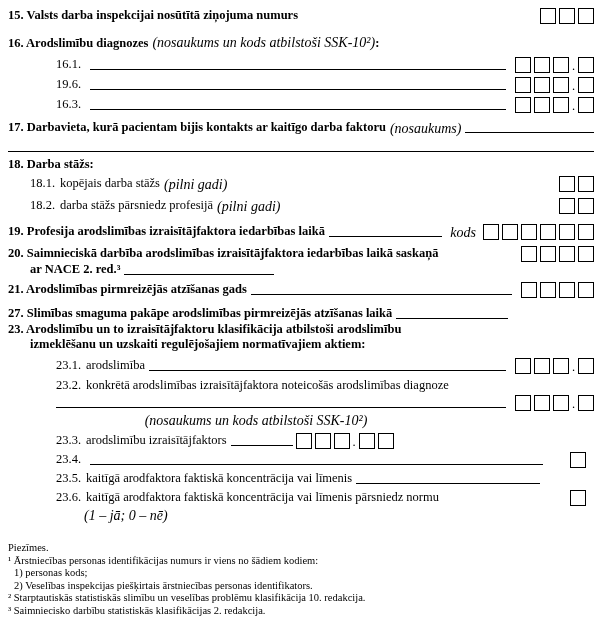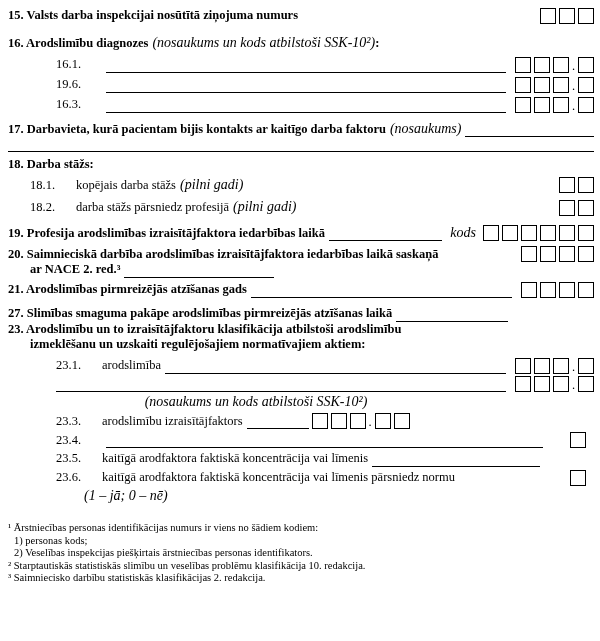--- a/index.html
+++ b/index.html
@@ -1,25 +1,25 @@
 <!DOCTYPE html>
 <html><head>
 <meta charset="utf-8">
 <style>
   html,body{margin:0;padding:0;background:#ffffff}
   .page{position:relative;width:600px;height:641px;overflow:hidden;
         padding:6px 6px 0 8px;box-sizing:border-box;
         font-family:"Liberation Serif","DejaVu Serif",serif;
         font-size:12.5px;line-height:1.25;color:#000}
-  .row{display:flex;align-items:flex-end}
+  .row{display:flex;align-items:flex-start}
   .line{display:block}
   .b{font-weight:bold}
   .i{font-style:italic}
   .small{font-size:14px}
-  .num{margin-right:21px;white-space:nowrap}
+  .num{margin-right:5px;white-space:nowrap}
   .mlsm{margin-left:4px}
   .gap{flex:1 1 auto}
   .ul{flex:1 1 auto;border-bottom:1px solid #000;height:12px;margin-left:4px}
   .ul.noml{margin-left:0}
   .ul.fx60{flex:0 0 62px}
   .ul.fx110{flex:0 0 112px}
   .ul.fx150{flex:0 0 150px}
   .mr6{margin-right:6px}
   .mr8{margin-right:8px}
   .mr54{margin-right:54px}
@@ -183,20 +183,23 @@
     <span class="ul mr6"></span>
     <span class="boxes">
         <span class="box"></span>
         <span class="box"></span>
         <span class="box"></span>
         <span class="boxsep">.</span>
         <span class="box"></span>
       </span>
   </div>
 
+  <div class="line ind48 mt4">
+    <span class="num">23.2.</span><span>konkrētā arodslimības izraisītājfaktora noteicošās arodslimības diagnoze</span>
+  </div>
   <div class="row ind48 mt2">
     <span class="ul noml mr6"></span>
     <span class="boxes">
         <span class="box"></span>
         <span class="box"></span>
         <span class="box"></span>
         <span class="boxsep">.</span>
         <span class="box"></span>
       </span>
   </div>
@@ -235,20 +238,21 @@
     <span class="num">23.6.</span>
     <span>kaitīgā arodfaktora faktiskā koncentrācija vai līmenis pārsniedz normu</span>
     <span class="gap"></span>
     <span class="boxes mr8">
         <span class="box"></span>
       </span>
   </div>
   <div class="line note-ind i small">(1 – jā; 0 – nē)</div>
 
   <div class="notes">
+    <div class="line">Piezīmes.</div>
     <div class="line">¹ Ārstniecības personas identifikācijas numurs ir viens no šādiem kodiem:</div>
     <div class="line fn-ind">1) personas kods;</div>
     <div class="line fn-ind">2) Veselības inspekcijas piešķirtais ārstniecības personas identifikators.</div>
     <div class="line">² Starptautiskās statistiskās slimību un veselības problēmu klasifikācija 10. redakcija.</div>
     <div class="line">³ Saimniecisko darbību statistiskās klasifikācijas 2. redakcija.</div>
   </div>
 
 </div>
 
 </body></html>

